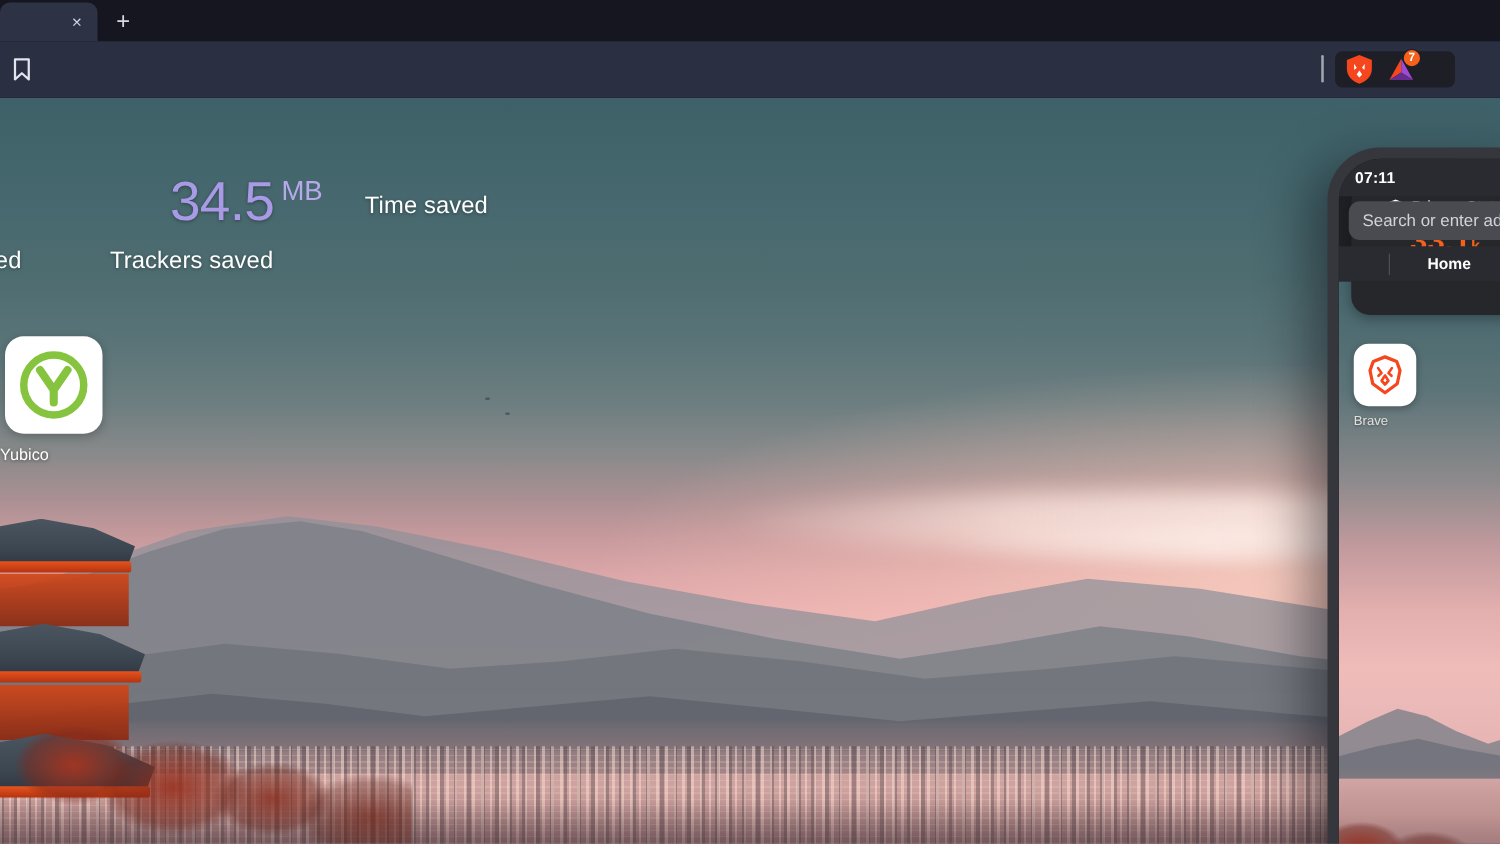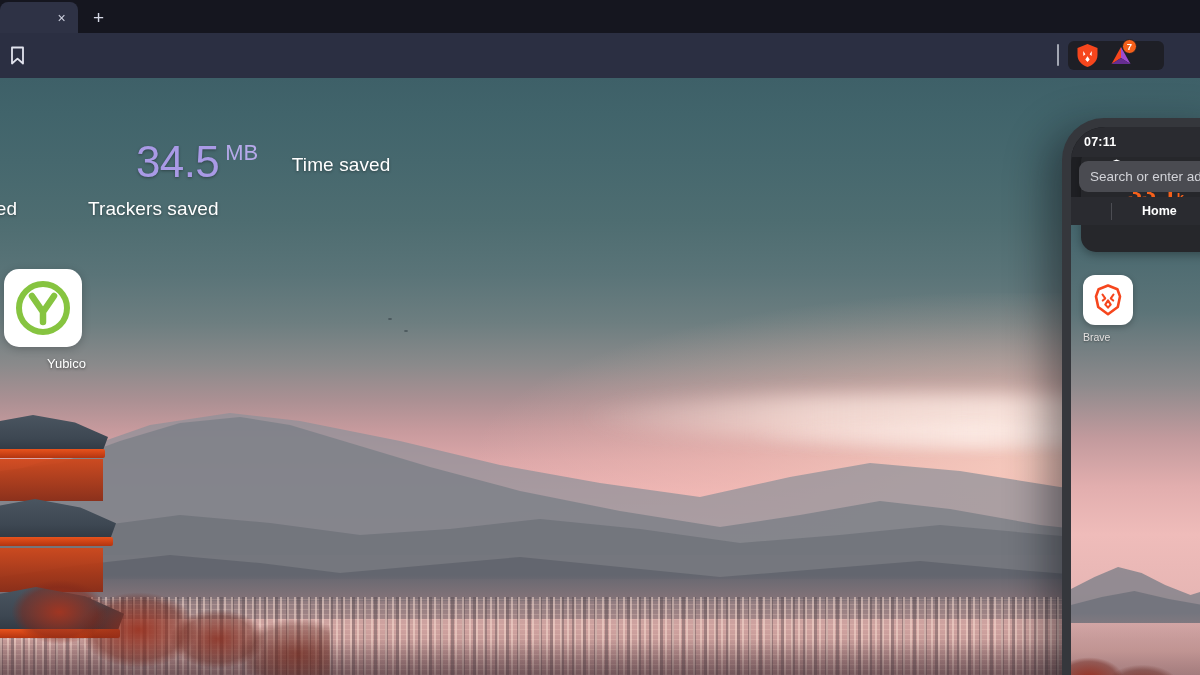--- a/index.html
+++ b/index.html
@@ -143,21 +143,21 @@
     font-size:44px; font-weight:400; line-height:1;
     text-shadow:0 1px 3px rgba(0,0,0,.35); letter-spacing:-.6px;
   }
   .stat-unit { font-size:22px; font-weight:500; margin-left:6px; letter-spacing:-.2px; }
   .stat-label {
     margin-top:14px; font-size:19px; color:#fff; font-weight:500;
     text-shadow:0 1px 3px rgba(0,0,0,.4); letter-spacing:.1px;
   }
 
   
-  .tile { position:absolute; left:0px; top:191px; z-index:12; width:86px; text-align:right; }
+  .tile { position:absolute; left:0px; top:191px; z-index:12; width:86px; text-align:left; }
   .tile-icon {
     width:78px; height:78px; border-radius:15px; background:#fff;
     display:flex; align-items:center; justify-content:center;
     box-shadow:0 2px 8px rgba(0,0,0,.22); cursor:pointer; margin-left:4px;
   }
   .tile-label {
     margin-top:9px; font-size:13px; color:#fff; font-weight:500;
     text-shadow:0 1px 3px rgba(0,0,0,.5);
   }
 

